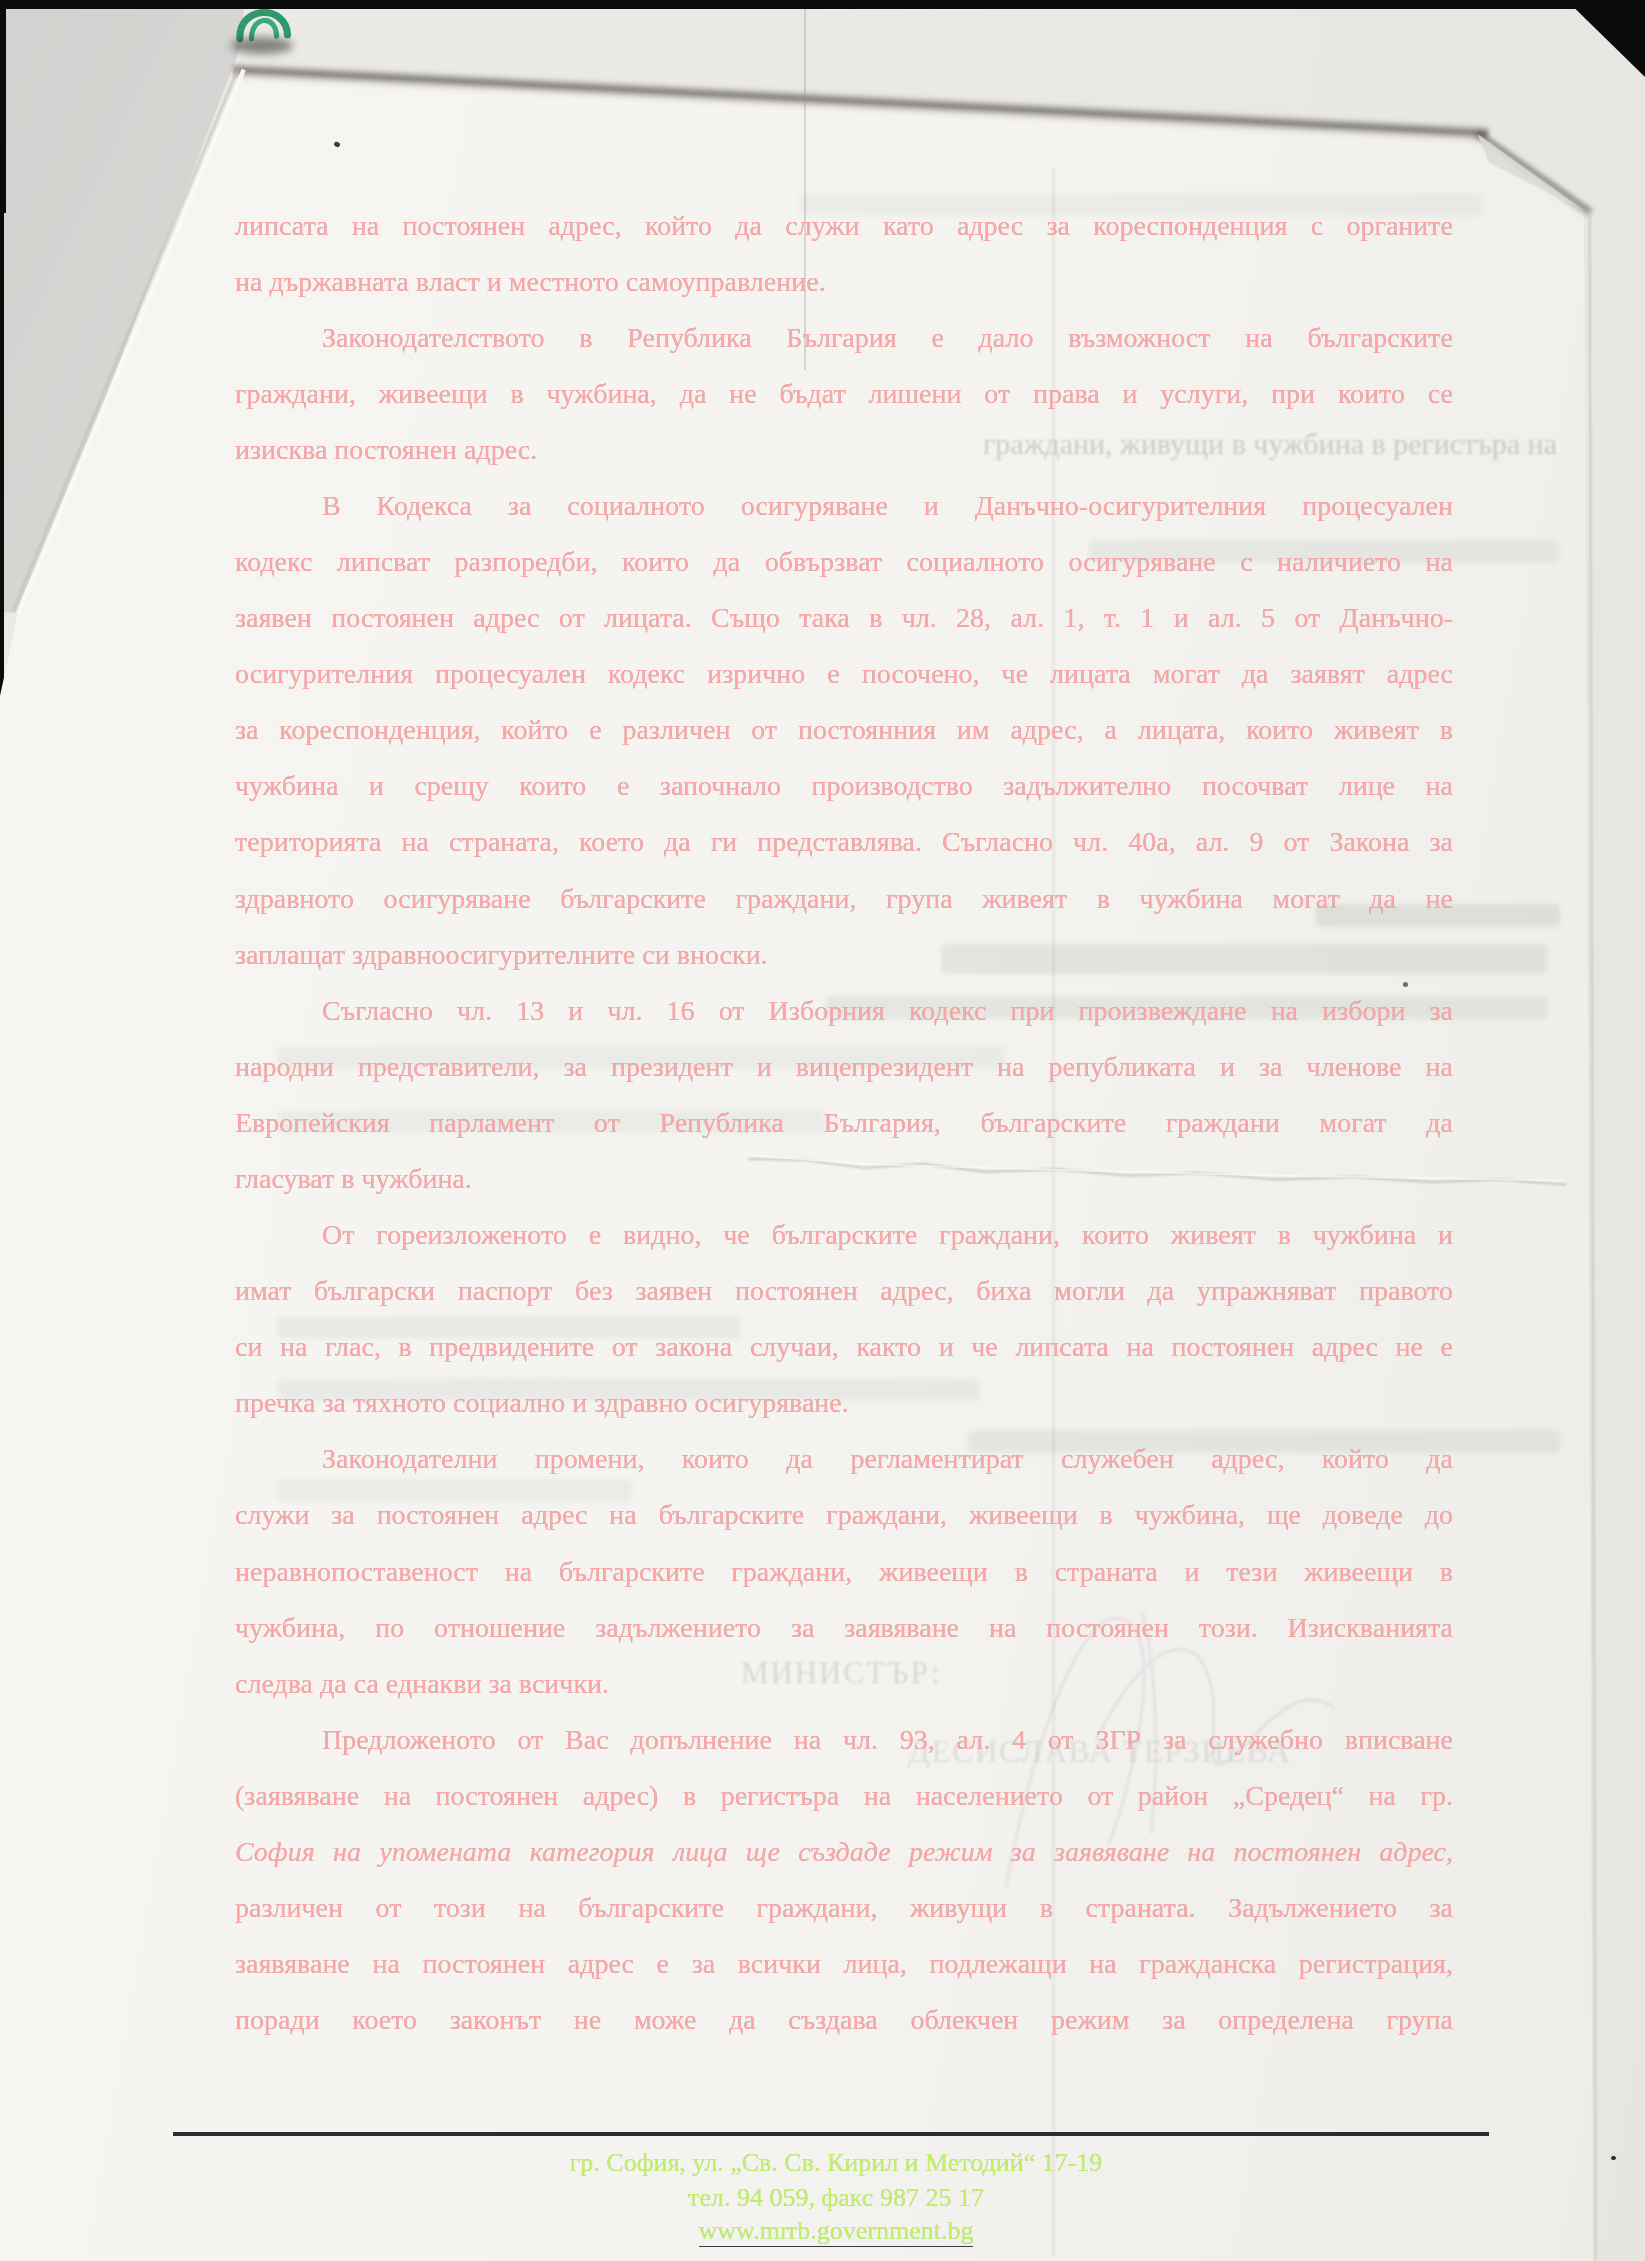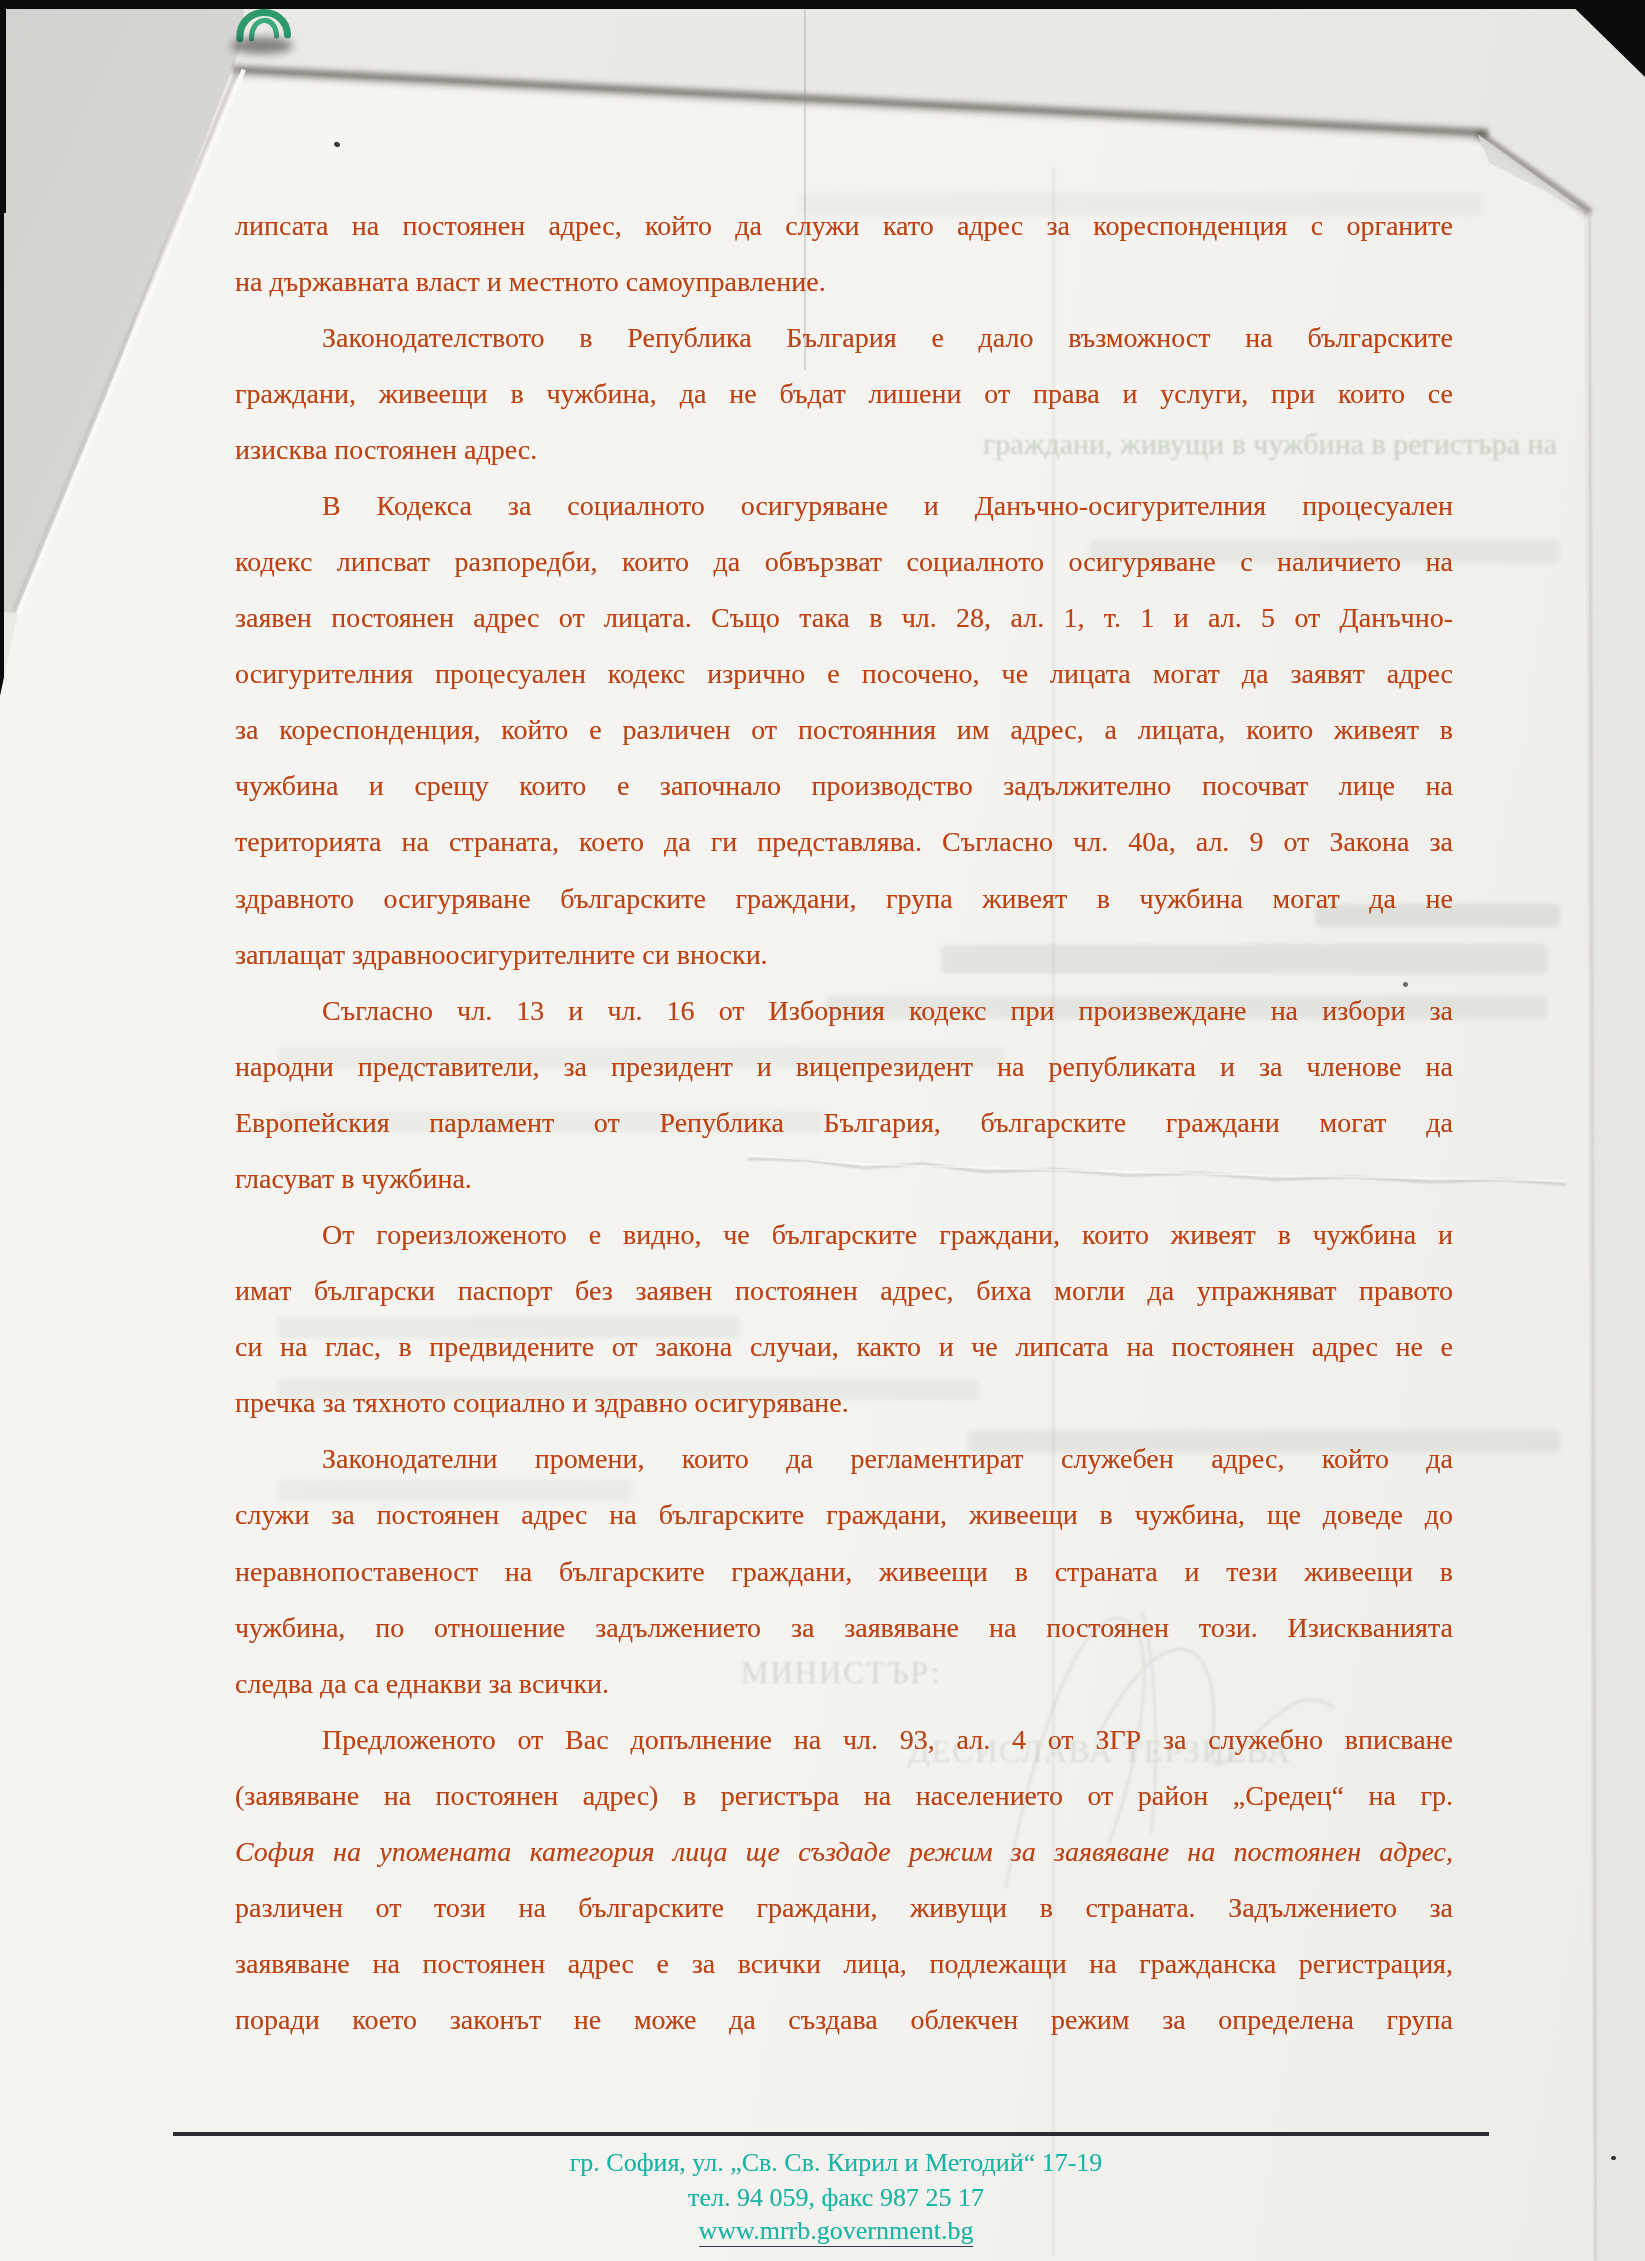--- a/index.html
+++ b/index.html
@@ -28,35 +28,35 @@
   .corner-shadow{position:absolute;left:1476px;top:129px;width:139px;height:9.7px;
         background:linear-gradient(to bottom,rgba(45,40,34,.55),rgba(120,110,98,.15));
         transform:rotate(35deg);transform-origin:left center;filter:blur(1.9px);}
   .tr-fold{position:absolute;left:1470px;top:129px;width:129px;height:90px;
         background:#dbdad6;clip-path:polygon(7.7px 5.2px,113px 81px,19.3px 34px);opacity:.85;}
   
   .crease-v1{position:absolute;left:804px;top:9px;width:1.9px;height:361px;background:rgba(150,148,142,.32);filter:blur(0.6px);}
   .crease-v2{position:absolute;left:1052px;top:168px;width:2.6px;height:2088px;background:rgba(168,165,158,.16);filter:blur(1.3px);}
   
   .bodyline{position:absolute;left:235px;width:1218px;height:58px;line-height:58px;
-        font-size:28px;color:#c2410c;white-space:nowrap;
+        font-size:28px;color:#fca5a5;white-space:nowrap;
         text-shadow:0 0 0.6px rgba(55,48,85,.35);}
   .bodyline.j{white-space:normal;text-align:justify;text-align-last:justify;}
   .bodyline.l{text-align:left;}
   .bodyline.ind{text-indent:87px;}
   
   .ghostbar{position:absolute;height:23px;background:#7e8e78;filter:blur(2.6px);border-radius:5.2px;}
   .ghost-text{position:absolute;color:#8fa287;filter:blur(1px);white-space:nowrap;
         font-family:"Liberation Serif","DejaVu Serif",serif;}
   .ghost-minister{left:741px;top:1655px;font-size:31px;letter-spacing:1.9px;opacity:.38;color:#a8aba4;}
   .ghost-name{left:908px;top:1733px;font-size:32px;letter-spacing:1.3px;opacity:.30;color:#a9b0a2;filter:blur(1.3px);}
   .ghost-line1{left:838px;top:427px;width:719px;font-size:30px;opacity:.45;text-align:right;}
   
   .footer-rule{position:absolute;left:173px;top:2132px;width:1316px;height:3.9px;background:#2d2c33;filter:blur(0.3px);}
-  .footer-line{position:absolute;left:178px;width:1316px;text-align:center;font-size:26px;color:#14b8a6;
+  .footer-line{position:absolute;left:178px;width:1316px;text-align:center;font-size:26px;color:#bef264;
         text-shadow:0 0 0.6px rgba(55,48,85,.3);white-space:nowrap;}
   .f1{top:2148px;} .f2{top:2183px;} .f3{top:2216px;}
   .f3 span{border-bottom:1.9px solid #3a3945;padding-bottom:1.3px;}
   
   .speck{position:absolute;border-radius:50%;background:#3c3a3a;}
   .sp1{left:334px;top:142px;width:6.4px;height:5.2px;transform:rotate(25deg);}
   .sp2{left:1403px;top:982px;width:5.2px;height:4.5px;background:#6f6d68;}
   .sp3{left:1611px;top:2156px;width:4.5px;height:3.9px;background:#2a2a2a;}
   .clip-shadow{position:absolute;left:231px;top:37px;width:62px;height:17px;background:rgba(25,25,25,.5);
         border-radius:50%;filter:blur(4.5px);}

